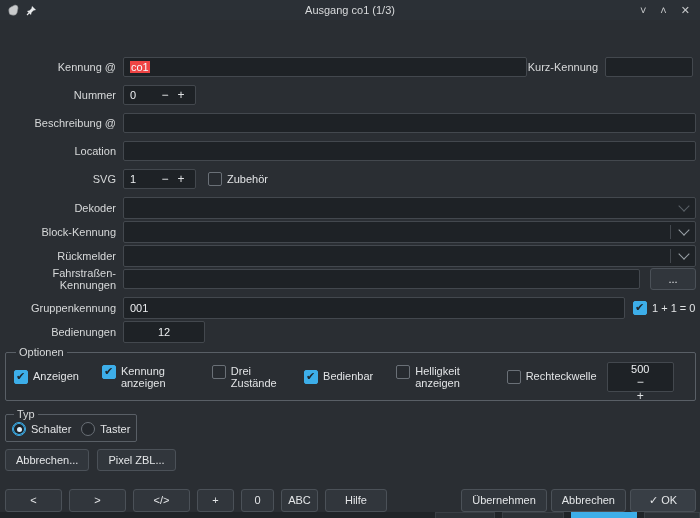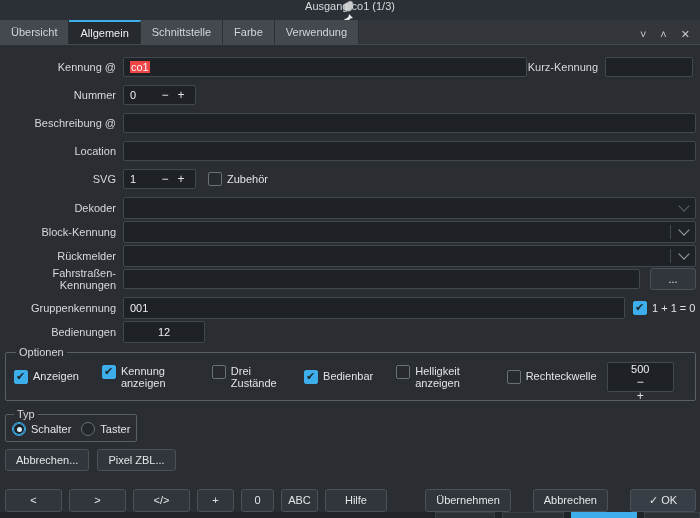--- a/index.html
+++ b/index.html
@@ -2,21 +2,21 @@
 <html><head>
 <meta charset="utf-8">
 <style>
   * { margin:0; padding:0; box-sizing:border-box; }
   html,body { background:#17191c; }
   body { font-family:"Liberation Sans","DejaVu Sans",sans-serif; font-size:11px; color:#dcdee0; }
   #window { position:relative; width:700px; height:518px; background:#2a2e33; overflow:hidden; }
 
   
   .titlebar { position:absolute; top:0; left:0; width:700px; height:20px; background:#2b3036;
-              display:flex; align-items:center; padding:0 6px;flex-direction:column; }
+              display:flex; align-items:center; padding:0 6px; }
   .titlebar .ticon { width:14px; height:14px; margin-right:4px; display:flex; align-items:center; justify-content:center; }
   .title-text { position:absolute; left:0; right:0; text-align:center; color:#d8dadc; font-size:11px; }
   .win-controls { margin-left:auto; display:flex; gap:14px; z-index:2; padding-right:4px; }
   .win-controls span { color:#c7c9cb; font-size:11px; line-height:20px; cursor:default; }
 
   
   .tabbar { position:absolute; top:20px; left:0; width:700px; height:25px; background:#33373c;
             display:flex; align-items:stretch; border-bottom:1px solid #454a50; }
   .tab { padding:0 11px; display:flex; align-items:center; background:#44494f; color:#d4d6d8;
          border-right:1px solid #2b2f34; position:relative; }
@@ -62,21 +62,21 @@
   .radio-item { display:flex; align-items:center; margin-right:10px; }
   .acts { display:flex; gap:8px; margin-top:3px; }
   .acts .btn { height:22px; padding:0 10px; }
 
   
   .bottombar { position:absolute; top:488px; left:0; width:700px; height:24px; display:flex;
                align-items:center; padding:0 4px 0 5px; }
   .bottombar .btn { height:23px; }
   .nav-lt { display:flex; gap:7px; }
   .b-w57 { width:57px; } .b-w37 { width:37px; } .b-w33 { width:33px; } .b-w62 { width:62px; }
-  .rt { margin-left:auto; display:flex; gap:22px; }
+  .rt { margin-left:auto; display:flex; gap:4px; }
   .rt .btn { padding:0 10px; }
   .btn.default { background:#383e45; }
 
   
   .strip { position:absolute; top:512px; left:0; width:700px; height:6px; background:#202428; }
   .strip .seg { position:absolute; top:0; height:6px; background:#2c3136; border:1px solid #3a3f45; border-bottom:none; }
   .strip .seg.blue { background:#3daee9; border-color:#3daee9; }
 
   .icon-svg { display:block; }
 </style>
@@ -98,27 +98,20 @@
         </svg>
     </span>
     <span class="title-text">Ausgang co1 (1/3)</span>
     <span class="win-controls">
       <span>˅</span>
       <span>˄</span>
       <span>✕</span>
     </span>
   </div>
 
-  <div class="tabbar">
-    <div class="tab">Übersicht</div>
-    <div class="tab active">Allgemein</div>
-    <div class="tab">Schnittstelle</div>
-    <div class="tab">Farbe</div>
-    <div class="tab">Verwendung</div>
-  </div>
 
   <div class="content">
 
     <div class="frow">
       <span class="flabel">Kennung @</span>
       <div class="input" style="width:404px;">
           <span class="sel">co1</span>
         </div>
       <span class="flabel" style="width:78px;">Kurz-Kennung</span>
       <div class="input" style="width:88px;">

